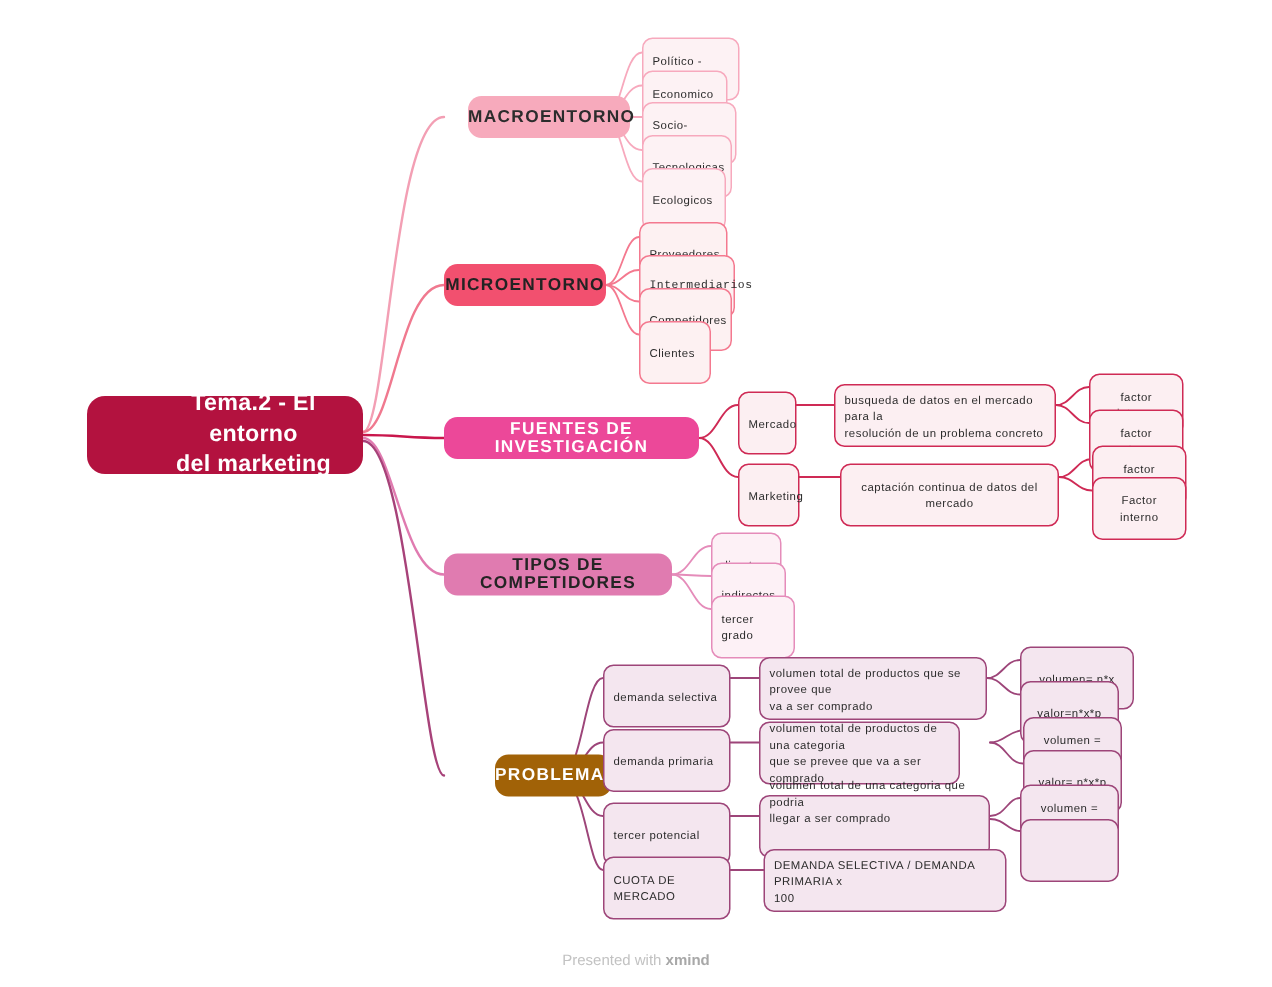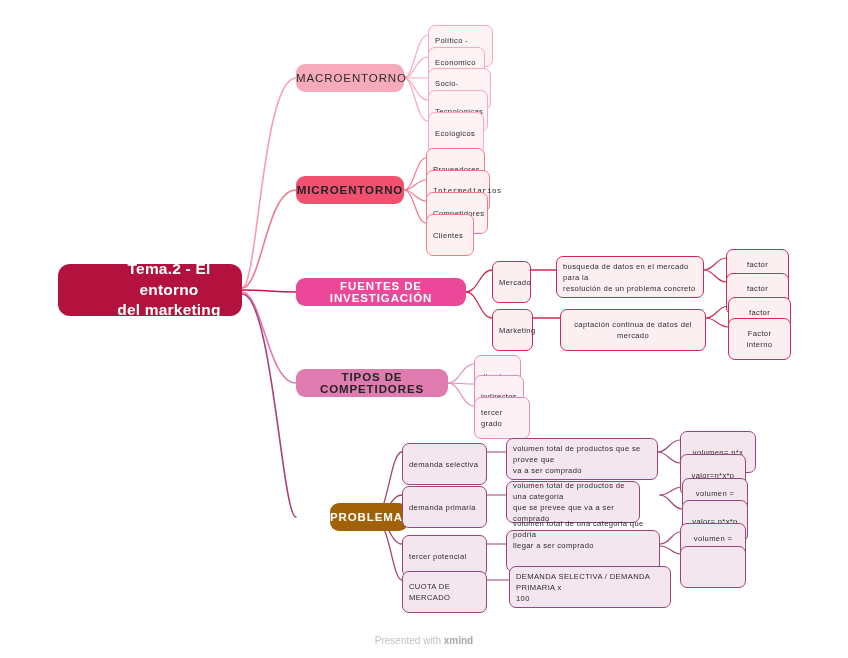--- a/index.html
+++ b/index.html
@@ -28,22 +28,22 @@
     color: #ffffff;
     font-size: 15.5px;
     font-weight: bold;
     letter-spacing: .2px;
     text-align: center;
     line-height: 1.35;
     padding-left: 38px;
   }
 
   
-  .n-b1 { background:#f7aabc; color:#2c2c2c; font-size:11.5px; font-weight:normal; letter-spacing:.9px;
-          justify-content:center; text-align:right; }
+  .n-b1 { background:#f7aabc; color:#2c2c2c; font-size:11.5px; font-weight:bold; letter-spacing:.9px;
+          justify-content:center; text-align:right;margin-left:16px; }
   .n-b2 { background:#f2506f; color:#232323; font-size:11.5px; font-weight:bold; letter-spacing:.9px;
           justify-content:center; text-align:center; }
   .n-b3 { background:#ec4899; color:#ffffff; font-size:11.5px; font-weight:bold; letter-spacing:.9px;
           justify-content:center; text-align:center; }
   .n-b4 { background:#e07bb0; color:#242424; font-size:11.5px; font-weight:bold; letter-spacing:.9px;
           justify-content:center; text-align:center; }
   .n-b5 { background:#a16207; color:#ffffff; font-size:11.5px; font-weight:bold; letter-spacing:.9px;
           justify-content:center; text-align:left;margin-left:34px; }
 
   

